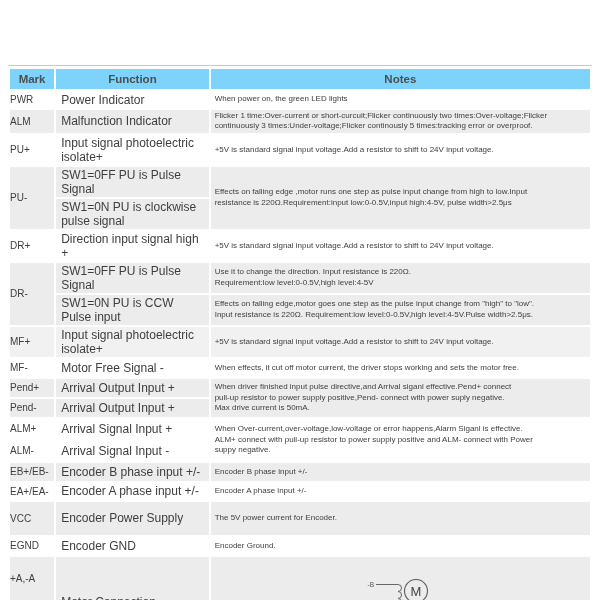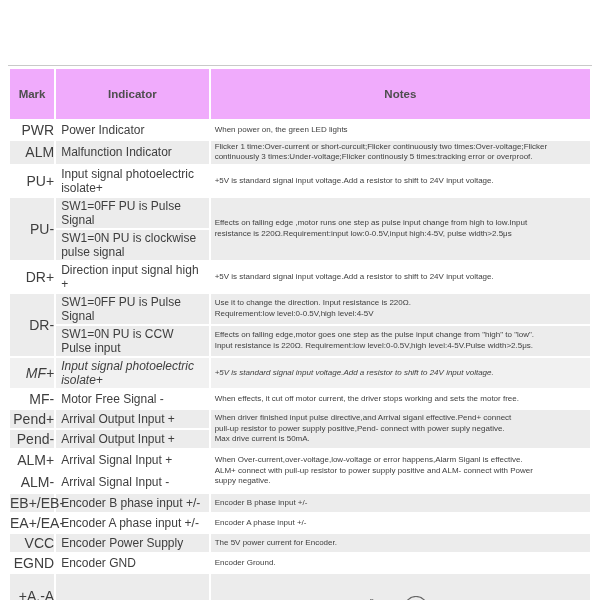--- a/index.html
+++ b/index.html
@@ -8,50 +8,50 @@
     font-family:"Liberation Sans",sans-serif;
     -webkit-font-smoothing:antialiased;
   }
   .page{position:relative;width:600px;height:600px;overflow:hidden;background:#ffffff;}
   .top-rule{position:absolute;left:8px;top:65px;width:584px;height:1px;background:#c9c9c9;}
   table.pinout{
     position:absolute;left:8px;top:67px;width:584px;
     border-collapse:separate;border-spacing:2px;table-layout:fixed;
   }
   th{
-    background:#f0abfc;color:#4e4e4e;
+    background:#7dd3fc;color:#4e4e4e;
     font-size:11.5px;font-weight:bold;text-align:center;
-    height:18px;padding:16px 0;
+    height:18px;padding:1px 0;
   }
   td{color:#3e3e3e;vertical-align:middle;padding:1px 3px;}
-  td.mark{text-align:right;font-size:14px;padding:1px 0;}
+  td.mark{text-align:left;font-size:10px;padding:1px 0;}
   td.func{font-size:12px;padding-left:5px;}
   td.note{font-size:8px;line-height:1.3;white-space:pre-line;padding-left:4px;padding-right:2px;margin-left:48px;}
   .g{background:#ececec;}
   .w{background:#ffffff;}
-  .lg{background:#f1f1f1;font-style:italic;}
+  .lg{background:#f1f1f1;}
   .diagram-wrap{display:block;margin-left:125px;}
   svg text{font-family:"Liberation Sans",sans-serif;}
 </style>
 </head>
 <body>
 
 <div class="page">
   <div class="top-rule"></div>
 
   <table class="pinout">
     <colgroup>
       <col style="width:44px">
         <col style="width:152px">
         <col style="width:378px">
     </colgroup>
     <tbody>
         <tr style="height:20px">
       <th>Mark</th>
-      <th>Indicator</th>
+      <th>Function</th>
       <th>Notes</th>
     </tr>
 
     <tr style="height:17px">
       <td class="mark w">PWR</td>
       <td class="func w">Power Indicator</td>
       <td class="note w">When power on, the green LED lights</td>
     </tr>
 
     <tr style="height:21px">
@@ -136,21 +136,21 @@
       <td class="func g">Encoder B phase input +/-</td>
       <td class="note g">Encoder B phase input +/-</td>
     </tr>
 
     <tr style="height:17px">
       <td class="mark w">EA+/EA-</td>
       <td class="func w">Encoder A phase input +/-</td>
       <td class="note w">Encoder A phase input +/-</td>
     </tr>
 
-    <tr style="height:16px">
+    <tr style="height:33px">
       <td class="mark g">VCC</td>
       <td class="func g">Encoder Power Supply</td>
       <td class="note g">The 5V power current for Encoder.</td>
     </tr>
 
     <tr style="height:18px">
       <td class="mark w">EGND</td>
       <td class="func w">Encoder GND</td>
       <td class="note w">Encoder Ground.</td>
     </tr>

